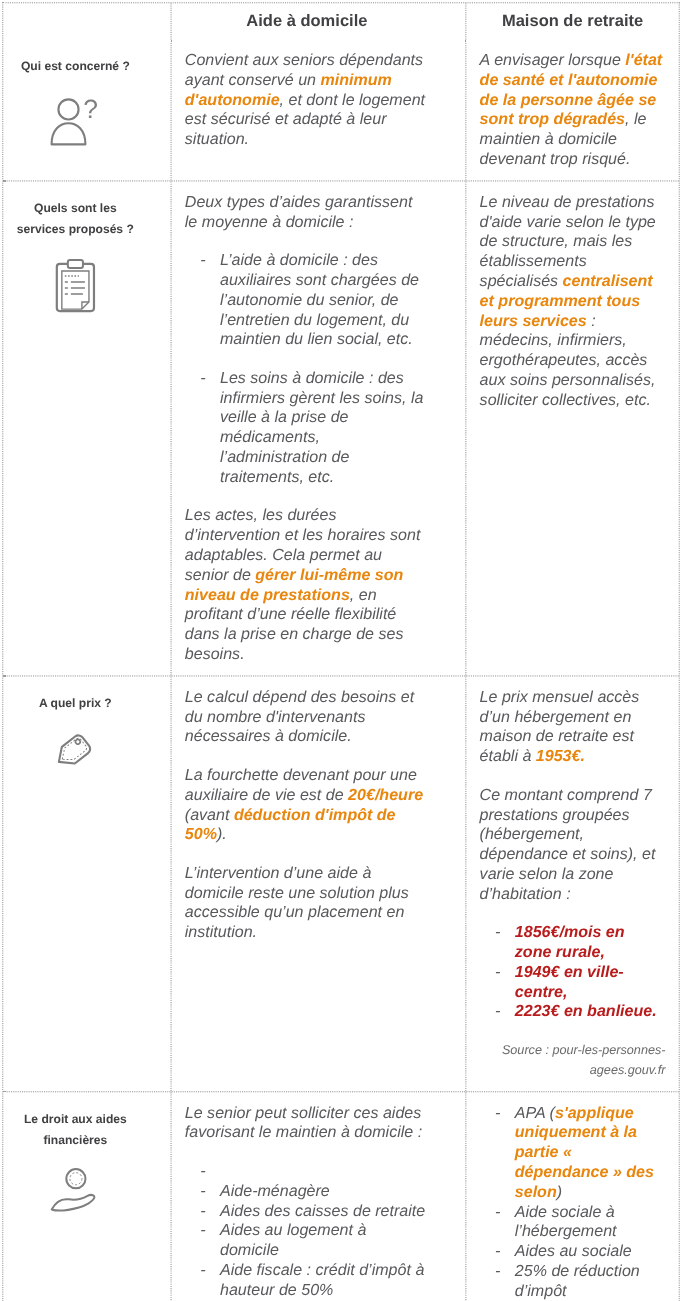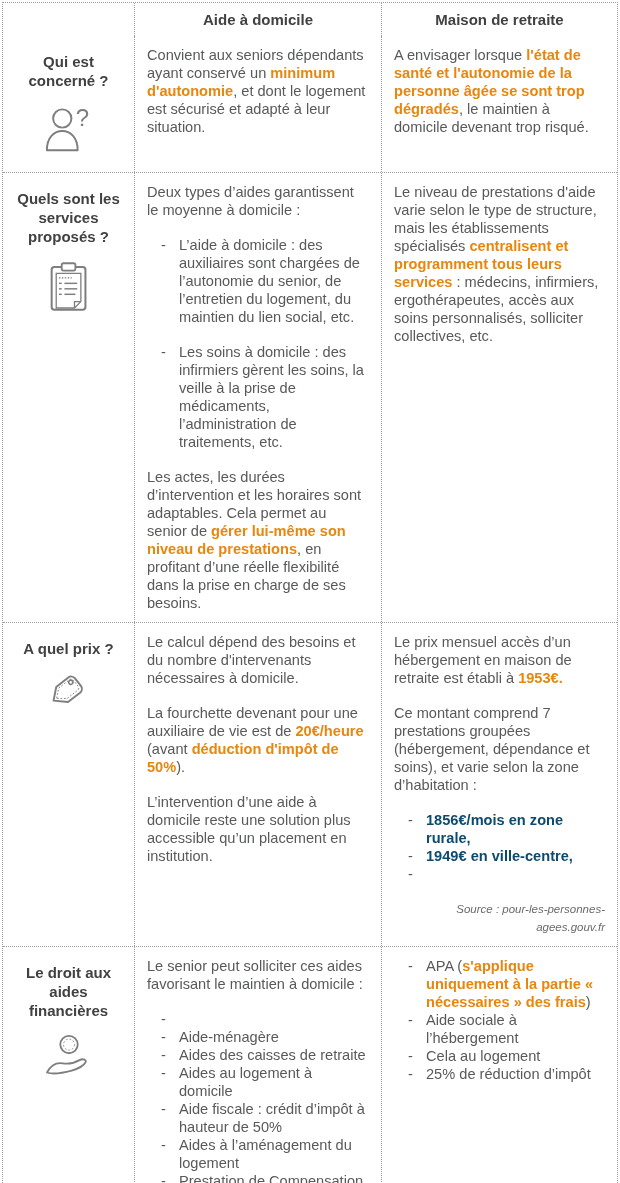--- a/index.html
+++ b/index.html
@@ -18,52 +18,53 @@
   }
   .table-wrap{
     width:616px;
     margin:2px;
     border:1px dotted var(--border);
     background:#fff;
   }
   .trow{
     display:grid;
     grid-template-columns:131px 247px 1fr;
+    gap:21px;
   }
   .trow + .trow{border-top:1px dotted var(--border);}
   .cell{border-left:1px dotted var(--border); padding:10px 12px;}
   .cell:first-child{border-left:none;}
   .header-row{min-height:33px;}
   .header-row .cell{
     display:flex;align-items:center;justify-content:center;
     padding:6px 8px;
     font-size:15px;font-weight:bold;color:var(--heading);
   }
   .row-0{min-height:121px;}
   .row-1{min-height:402px;}
   .row-2{min-height:282px;}
   .row-3{min-height:338px;}
   .rowhead{
     text-align:center;
     padding:16px 8px 10px 8px;
   }
   .row-title{
-    font-size:15px;font-weight:bold;color:var(--heading);
+    font-size:11px;font-weight:bold;color:var(--heading);
     line-height:19px;
   }
   .row-icon{margin-top:14px;color:var(--icon);}
   .row-icon svg{display:inline-block;}
   .body-cell{
     font-size:14.6px;
     line-height:18px;
   }
-  .para, .dash-list{margin:0 0 17px 0;}
+  .para, .dash-list{margin:0 0 17px 0;font-style:italic;}
   .body-cell > :last-child{margin-bottom:0;}
   .hl{color:var(--accent);font-weight:bold;}
-  .bold{font-weight:bold;color:#0c4a6e;margin-top:11px;}
+  .bold{font-weight:bold;color:#b91c1c;margin-top:11px;}
   .dash-item{display:flex;padding-left:14px;}
   .dash{width:18px;flex:0 0 18px;}
   .dash-text{flex:1;}
   .dash-list.spaced .dash-item + .dash-item{margin-top:17px;}
   .source{
     margin:6px 0 0 0;
     font-size:11.5px;
     font-style:italic;
     color:#6A6A6C;
     text-align:right;
@@ -153,20 +154,21 @@
             <div class="dash-item">
               <span class="dash">-</span>
               <span class="dash-text"><span class="bold">1856€/mois en zone rurale,</span></span>
             </div>
             <div class="dash-item">
               <span class="dash">-</span>
               <span class="dash-text"><span class="bold">1949€ en ville-centre,</span></span>
             </div>
             <div class="dash-item">
               <span class="dash">-</span>
+              <span class="dash-text"><span class="bold">2223€ en banlieue.</span></span>
             </div>
           </div>
           <div class="source"><span>Source : pour-les-personnes-agees.gouv.fr</span></div>
         </div>
       </div>
       <div class="trow row-3">
         <div class="cell rowhead">
           <div class="row-title">Le droit aux aides financières</div>
           <div class="row-icon"><svg width="52" height="44" viewBox="0 0 56 48" fill="none" stroke="currentColor">
               <circle cx="28" cy="11.5" r="9.5" stroke-width="2"></circle>
@@ -203,29 +205,29 @@
             <div class="dash-item">
               <span class="dash">-</span>
               <span class="dash-text"><span>Prestation de Compensation du Handicap (PCH)</span></span>
             </div>
           </div>
         </div>
         <div class="cell body-cell">
           <div class="dash-list">
             <div class="dash-item">
               <span class="dash">-</span>
-              <span class="dash-text"><span>APA (</span><span class="hl">s'applique uniquement à la partie « nécessaires » des frais</span><span>)</span></span>
+              <span class="dash-text"><span>APA (</span><span class="hl">s'applique uniquement à la partie « dépendance » des selon</span><span>)</span></span>
             </div>
             <div class="dash-item">
               <span class="dash">-</span>
               <span class="dash-text"><span>Aide sociale à l’hébergement</span></span>
             </div>
             <div class="dash-item">
               <span class="dash">-</span>
-              <span class="dash-text"><span>Cela au logement</span></span>
+              <span class="dash-text"><span>Aides au sociale</span></span>
             </div>
             <div class="dash-item">
               <span class="dash">-</span>
               <span class="dash-text"><span>25% de réduction d’impôt</span></span>
             </div>
           </div>
         </div>
       </div>
     </div>
 </div>

